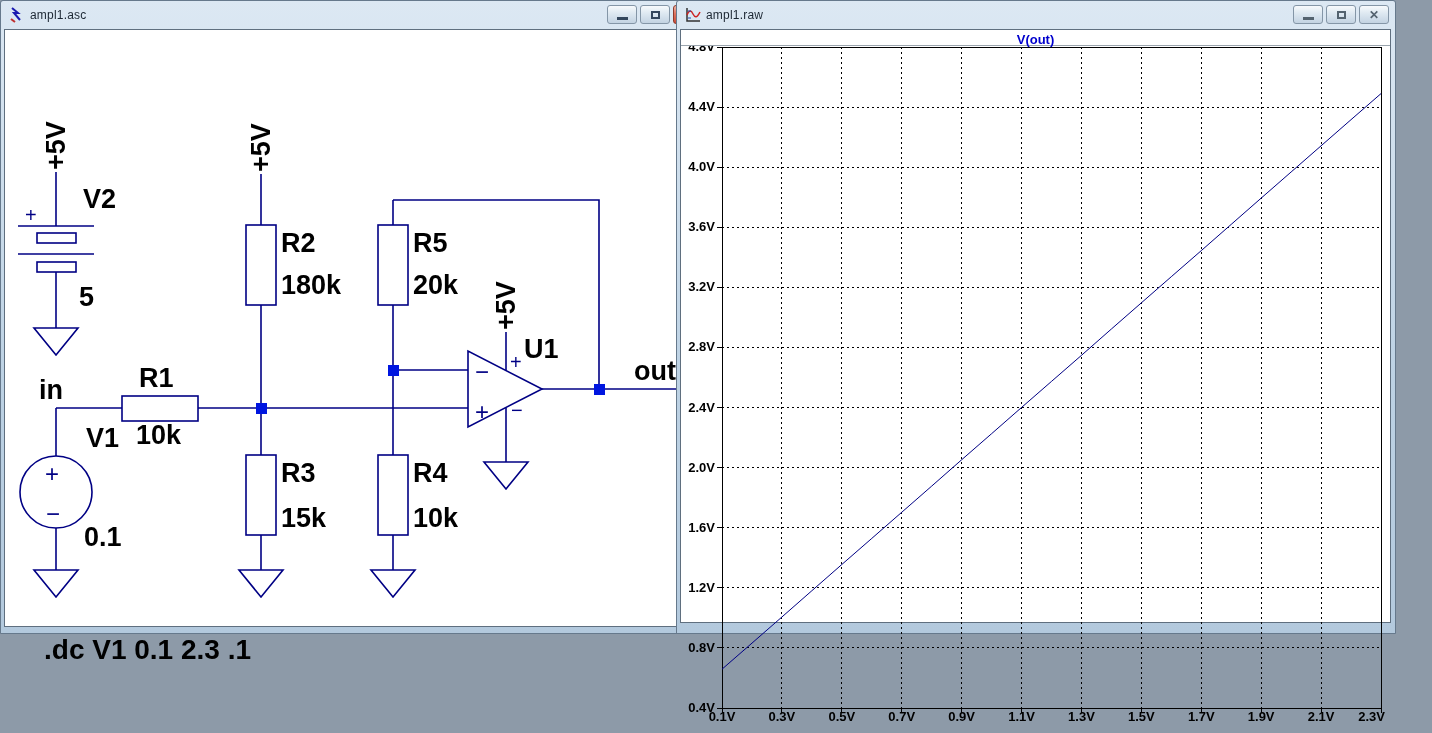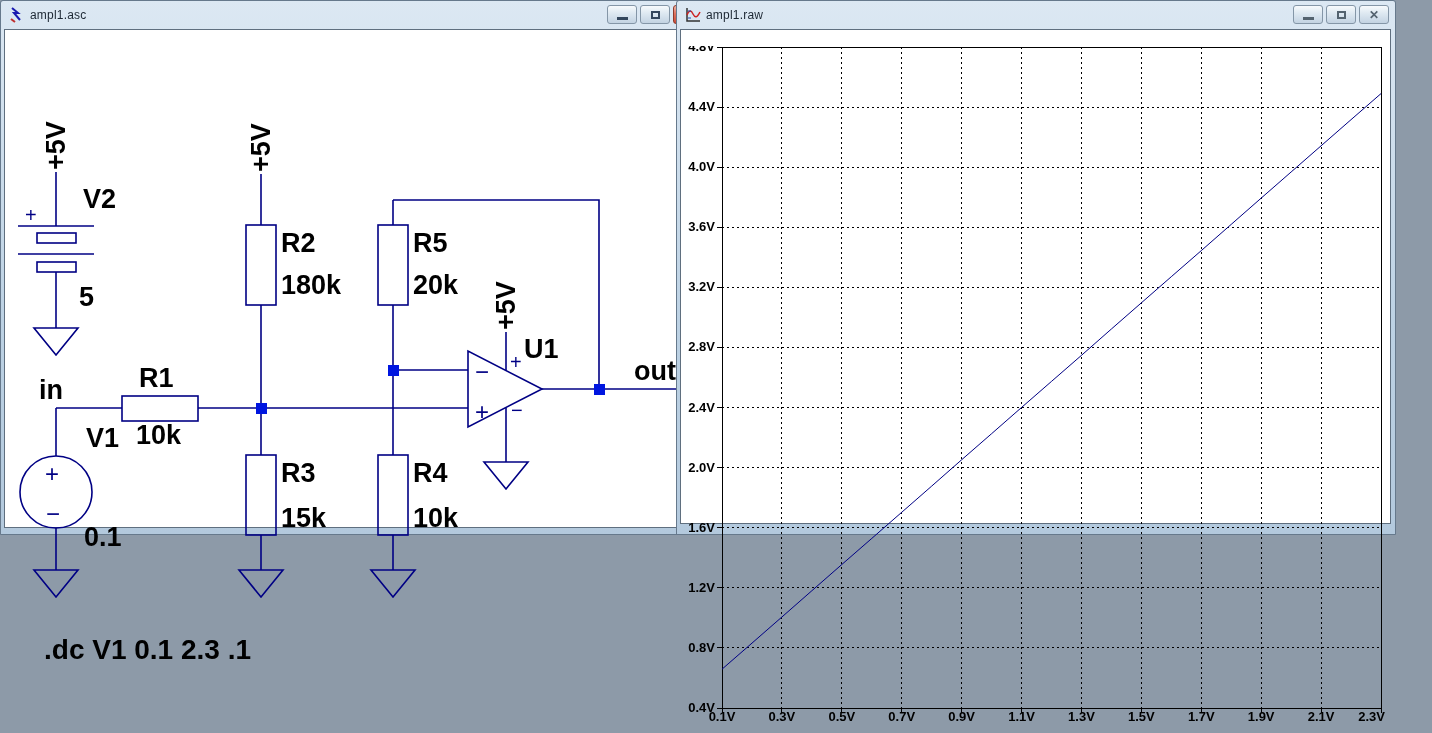--- a/index.html
+++ b/index.html
@@ -1,18 +1,18 @@
 <!DOCTYPE html>
 <html><head>
 <meta charset="utf-8">
 <style>
   html,body{margin:0;padding:0;}
   body{width:1432px;height:733px;background:#8d9aa8;position:relative;overflow:hidden;
        font-family:"Liberation Sans",sans-serif;}
-  .window{position:absolute;top:0;height:535px;border:1px solid #66798c;box-sizing:border-box;
+  .window{position:absolute;top:0;height:634px;border:1px solid #66798c;box-sizing:border-box;
           background:linear-gradient(#dcE8f3,#bdd2e4 60%,#b3c9dd);border-radius:3px 3px 0 0;padding-left:20px;}
   #win-left{left:0;width:710px;}
   #win-right{left:676px;width:720px;}
   .titlebar{position:absolute;left:0;right:0;top:0;height:28px;display:flex;align-items:center;}
   .win-icon{width:16px;height:16px;margin:0 5px 0 8px;flex:0 0 auto;}
   .title-text{font-size:12px;color:#1c2733;letter-spacing:0.2px;}
   .btn-group{position:absolute;right:6px;top:4px;display:flex;gap:3px;}
   .tb-btn{width:30px;height:19px;border:1px solid #8496a7;border-radius:3px;
           background:linear-gradient(#f7fafc,#dde8f1 45%,#c3d3e2);
           display:flex;align-items:center;justify-content:center;box-sizing:border-box;}
@@ -187,20 +187,23 @@
       <div class="tb-btn">
           <div class="g-restore inactive"></div>
         </div>
       <div class="tb-btn">
           <span class="g-close-x inactive">✕</span>
         </div>
     </div>
   </div>
 
   <div class="client" id="client-right">
+    <div class="legend-strip">
+      <span class="legend-title" id="legend-title" style="color: rgb(0, 0, 205);">V(out)</span>
+    </div>
     <svg id="plot-svg" width="712" height="678" viewBox="0 0 712 678">
         <line x1="41" y1="662" x2="41" y2="667" stroke="#000" stroke-width="1" shape-rendering="crispEdges"></line>
         <text x="41" y="675" class="axis-lbl" text-anchor="middle">0.1V</text>
         <line x1="100.9090909090909" y1="1" x2="100.9090909090909" y2="662" stroke="#000" stroke-width="1" stroke-dasharray="2 3" shape-rendering="crispEdges"></line>
         <line x1="100.9090909090909" y1="662" x2="100.9090909090909" y2="667" stroke="#000" stroke-width="1" shape-rendering="crispEdges"></line>
         <text x="100.9090909090909" y="675" class="axis-lbl" text-anchor="middle">0.3V</text>
         <line x1="160.81818181818184" y1="1" x2="160.81818181818184" y2="662" stroke="#000" stroke-width="1" stroke-dasharray="2 3" shape-rendering="crispEdges"></line>
         <line x1="160.81818181818184" y1="662" x2="160.81818181818184" y2="667" stroke="#000" stroke-width="1" shape-rendering="crispEdges"></line>
         <text x="160.81818181818184" y="675" class="axis-lbl" text-anchor="middle">0.5V</text>
         <line x1="220.72727272727275" y1="1" x2="220.72727272727275" y2="662" stroke="#000" stroke-width="1" stroke-dasharray="2 3" shape-rendering="crispEdges"></line>

